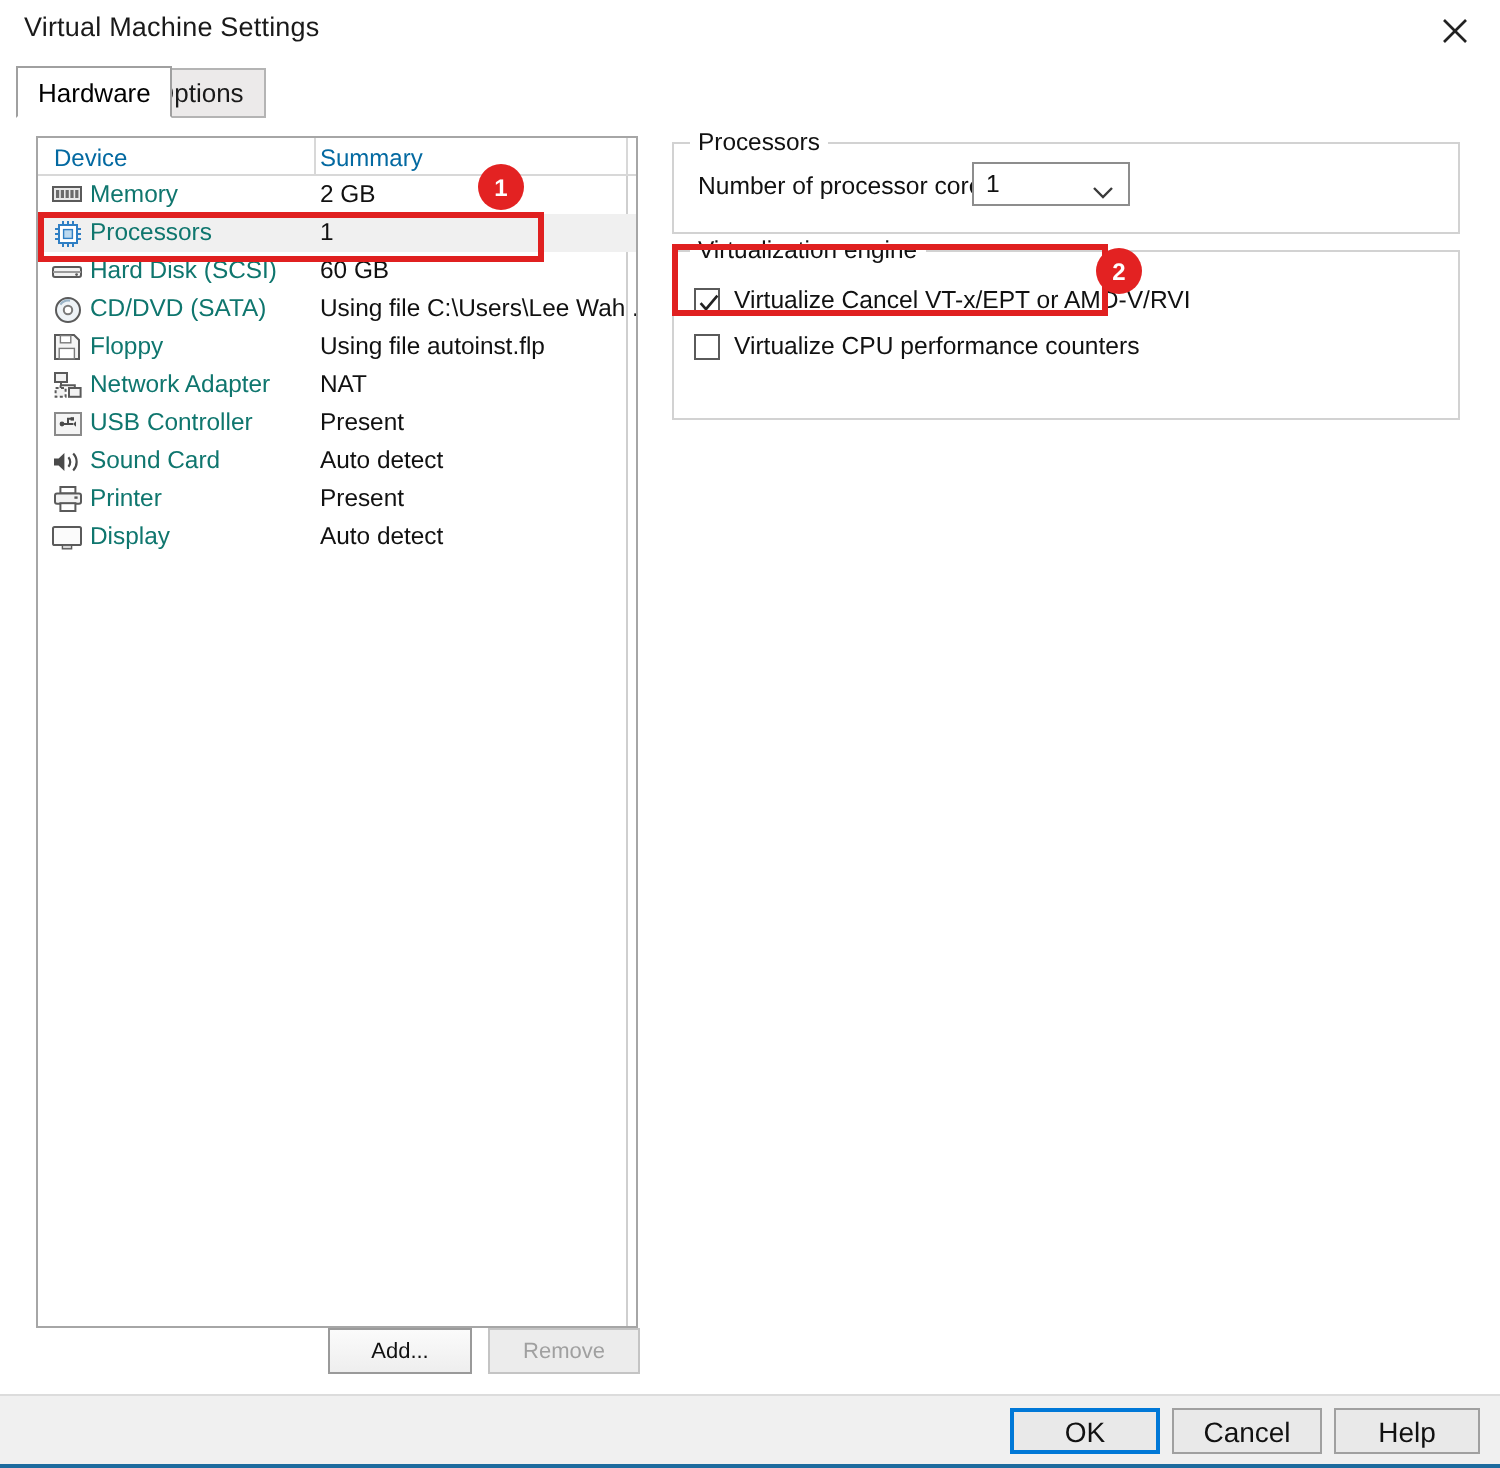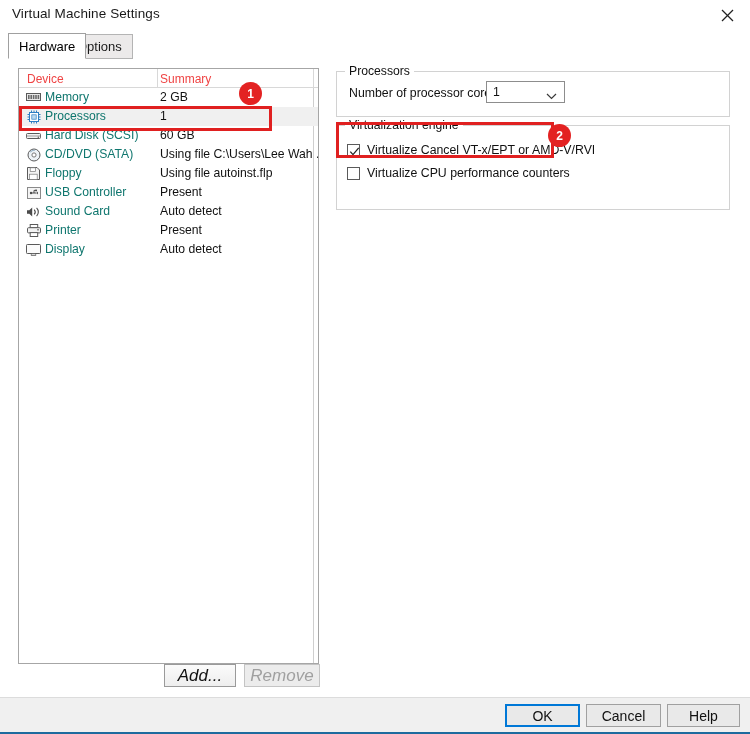--- a/index.html
+++ b/index.html
@@ -67,21 +67,21 @@
     position:absolute; left:18px; top:9px; width:301px; height:596px;
     border:1px solid #a6a6a6; background:#ffffff;
     overflow:hidden;
   }
   #list-header {
     position:relative; height:19px;
     border-bottom:1px solid #d8d8d8;
     background:#ffffff;
   }
   #list-header .hcell {
-    position:absolute; top:3px; font-size:12px; color:#ef4444;
+    position:absolute; top:3px; font-size:12px; color:#0369a1;
   }
   #hcol-device { left:8px; }
   #hcol-summary { left:141px; }
   #hdiv {
     position:absolute; left:138px; top:0; width:1px; height:19px;
     background:#d8d8d8;
   }
   #hdiv2 {
     position:absolute; left:294px; top:0; width:1px; height:19px;
     background:#d8d8d8;
@@ -108,24 +108,23 @@
   #vdivider {
     position:absolute; left:294px; top:19px; width:1px; height:577px;
     background:#cfcfcf;
   }
 
   
   .btn {
     position:absolute;
     border:1px solid #9a9a9a;
     background:linear-gradient(#fbfbfb,#eeeeee);
-    font-size:17px; color:#111;
+    font-size:11px; color:#111;
     display:flex; align-items:center; justify-content:center;
     cursor:default;
-    font-style:italic;
   }
   #add-btn { left:164px; top:664px - 59px; }
   #add-btn { left:164px; top:605px; width:72px; height:23px; }
   #remove-btn {
     left:244px; top:605px; width:76px; height:23px;
     color:#a0a0a0; background:#ececec; border-color:#c4c4c4;
   }
 
   
   .groupbox {
@@ -315,20 +314,33 @@
         <svg width="13" height="13" viewBox="0 0 13 13">
           <path d="M0.5 0.5 H10 L12.5 3 V12.5 H0.5 Z" fill="#f4f4f4" stroke="#5a5a5a"></path>
           <rect x="3.2" y="0.8" width="5.2" height="3.6" fill="#ffffff" stroke="#7a7a7a" stroke-width=".7"></rect>
           <rect x="2.6" y="7.2" width="7.6" height="5.2" fill="#ffffff" stroke="#7a7a7a" stroke-width=".7"></rect>
         </svg>
       </span>
       <span class="rlabel">Floppy</span>
       <span class="rsummary">Using file autoinst.flp</span>
     </div>
 
+    <div class="row">
+      <span class="ricon">
+        <svg width="14" height="13" viewBox="0 0 14 13">
+          <rect x="0.5" y="0.5" width="6" height="4.5" fill="#f2f2f2" stroke="#5a5a5a"></rect>
+          <rect x="7.5" y="8" width="5.8" height="4.4" fill="#f2f2f2" stroke="#5a5a5a"></rect>
+          <rect x="0.8" y="8" width="5" height="4.4" fill="#f2f2f2" stroke="#5a5a5a" stroke-dasharray="1.5 1.2"></rect>
+          <path d="M3.5 5 V6.6 H10.4 V8" stroke="#5a5a5a" fill="none"></path>
+          <path d="M3.3 6.6 V8" stroke="#5a5a5a" fill="none"></path>
+        </svg>
+      </span>
+      <span class="rlabel">Network Adapter</span>
+      <span class="rsummary">NAT</span>
+    </div>
 
     <div class="row">
       <span class="ricon">
         <svg width="14" height="12" viewBox="0 0 14 12">
           <rect x="0.5" y="0.5" width="13" height="11" fill="#f4f4f4" stroke="#8a8a8a"></rect>
           <circle cx="4" cy="6" r="1.2" fill="#4a4a4a"></circle>
           <path d="M4 6 H9.5" stroke="#4a4a4a"></path>
           <path d="M7 6 V3.4 H9" stroke="#4a4a4a" fill="none"></path>
           <path d="M9.5 6 L11 4.6 L11 7.4 Z" fill="#4a4a4a"></path>
           <rect x="8.3" y="2.6" width="1.7" height="1.7" fill="#4a4a4a"></rect>

